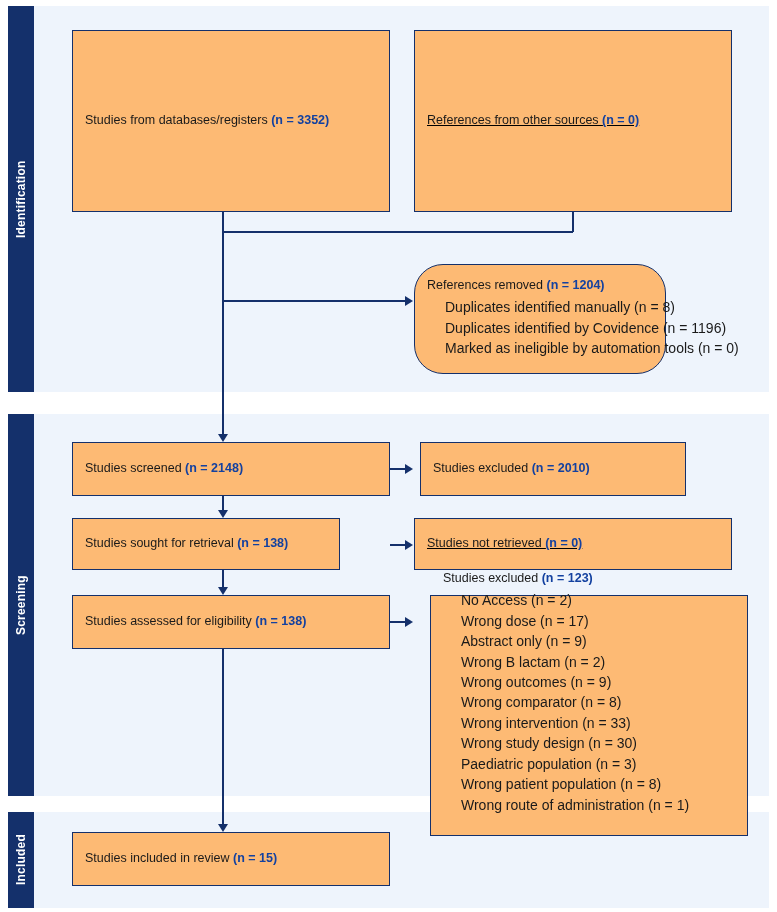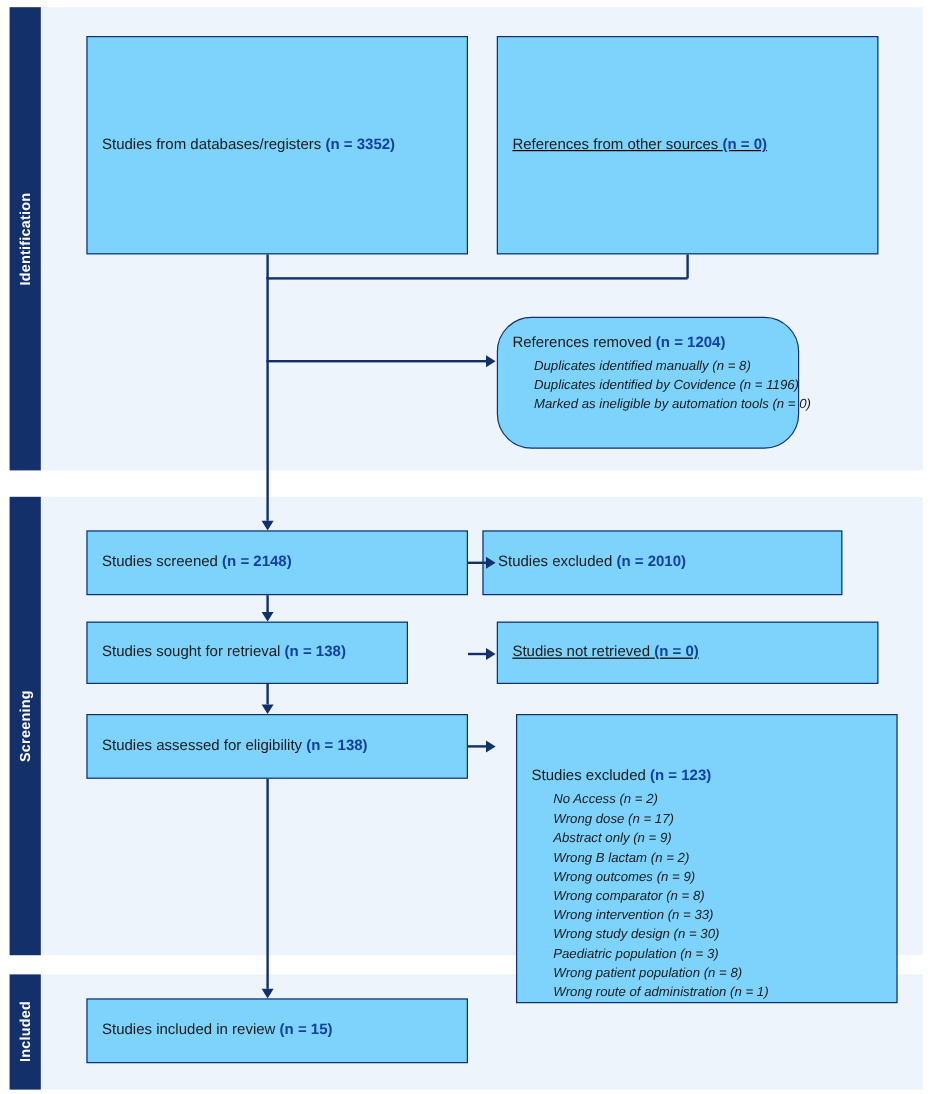--- a/index.html
+++ b/index.html
@@ -34,52 +34,51 @@
     letter-spacing: 0.2px;
     display: flex;
     align-items: center;
     justify-content: center;
     writing-mode: vertical-rl;
     transform: rotate(180deg);
   }
   
   .box {
     position: absolute;
-    background: #7dd3fc;
+    background: #fdba74;
     border: 1.5px solid #14306b;
     box-sizing: border-box;
     display: flex;
     align-items: center;
-    padding: 0 12px;
+    padding: 20px 12px;
   }
   .box.top-align {
     align-items: flex-start;
     padding-top: 12px;
   }
   .box-text {
     font-size: 12.5px;
     color: #1a1a1a;
     line-height: 1.38;
   }
   .n {
     color: #1341a0;
     font-weight: bold;
   }
   .sublist {
     margin: 3px 0 0 0;
     padding: 0;
     list-style: none;
   }
   .sublist li {
-    font-size: 11px;
+    font-size: 14px;
     color: #1a1a1a;
     line-height: 1.46;
     padding-left: 18px;
     white-space: nowrap;
-    font-style: italic;
   }
   
   .line {
     position: absolute;
     background: #14306b;
   }
   .hline { height: 1.5px; }
   .vline { width: 1.5px; }
   .arrow-r {
     position: absolute;
@@ -139,21 +138,21 @@
       </ul>
     </div>
   </div>
 
   <div class="box" style="left:72px; top:442px; width:318px; height:54px;">
     <div class="box-text">
       <span>Studies screened </span><span class="n">(n = 2148)</span>
     </div>
   </div>
 
-  <div class="box" style="left:402px; top:442px; width:300px; height:54px;text-align:right;">
+  <div class="box" style="left:420px; top:442px; width:266px; height:54px;text-align:right;">
     <div class="box-text">
       <span>Studies excluded </span><span class="n">(n = 2010)</span>
     </div>
   </div>
 
   <div class="box" style="left:72px; top:518px; width:268px; height:52px;">
     <div class="box-text">
       <span>Studies sought for retrieval </span><span class="n">(n = 138)</span>
     </div>
   </div>

